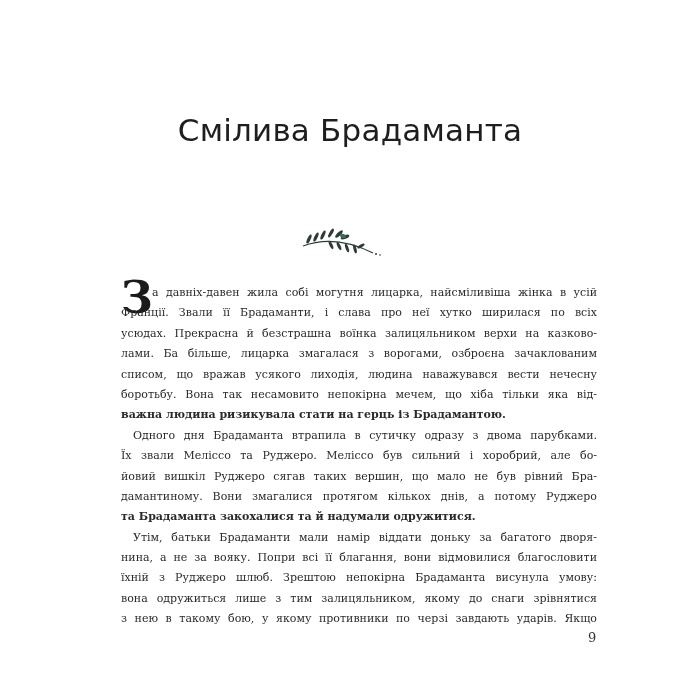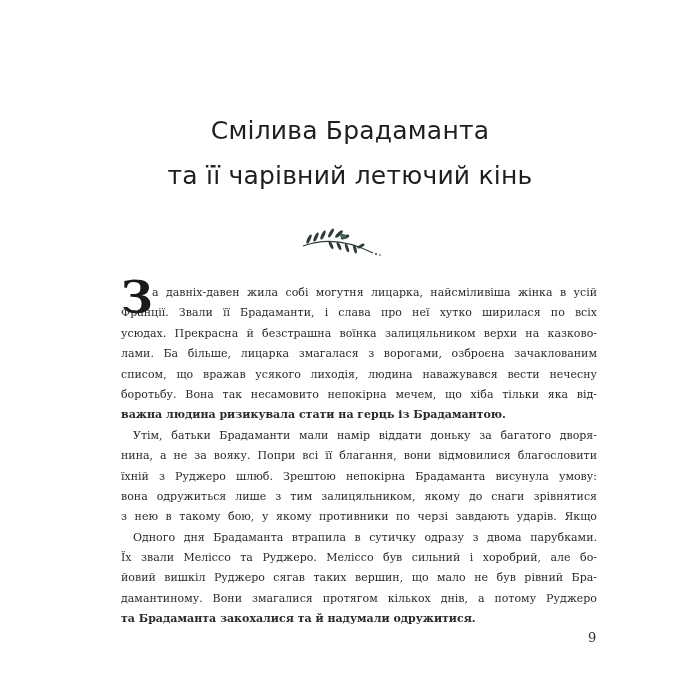--- a/index.html
+++ b/index.html
@@ -1,21 +1,21 @@
 <!DOCTYPE html>
 <html><head>
 <meta charset="utf-8">
 <style>
   html, body { margin: 0; padding: 0; background: #ffffff; }
   body { width: 700px; height: 700px; position: relative; overflow: hidden; }
   .page { position: absolute; left: 0; top: 0; width: 700px; height: 700px; background: #ffffff; }
   .title {
     position: absolute; left: 100px; width: 500px; top: 108px;
     text-align: center; font-family: "DejaVu Sans", sans-serif;
-    color: #1e1e1e; font-size: 25px; line-height: 45px; letter-spacing: 0.2px;
+    color: #1e1e1e; font-size: 31px; line-height: 45px; letter-spacing: 0.2px;
   }
   .title .line { display: block; white-space: nowrap; }
   .ornament { position: absolute; left: 295px; top: 224px; width: 90px; height: 40px; }
   .body-text {
     position: absolute; left: 121px; top: 283px; width: 476px;
     font-family: "DejaVu Serif", serif; font-size: 11px; line-height: 20.4px;
     color: #2a2a2a; text-align: justify;
   }
   .body-text .l { display: block; white-space: nowrap; text-align-last: justify; text-align: justify; height: 20.4px; }
   .body-text .l.last { text-align-last: left; font-weight: bold; }
@@ -30,21 +30,20 @@
     font-size: 13px; color: #333;
   }
 </style>
 </head>
 <body>
 
 <div class="page">
 
   <h1 class="title" style="margin:0;font-weight:normal;">
     <span class="line">Смілива Брадаманта</span>
-    <span class="line">та її чарівний летючий кінь</span>
   </h1>
 
   <div class="ornament">
     <svg width="90" height="40" viewBox="0 0 90 40">
       <path d="M8 22 Q40 10 78 29" stroke="#2e3b36" stroke-width="1.2" fill="none"></path>
       <g fill="#2e3b36">
         <ellipse cx="14" cy="15" rx="1.6" ry="5" transform="rotate(25 14 15)"></ellipse>
         <ellipse cx="21" cy="13" rx="1.6" ry="5" transform="rotate(25 21 13)"></ellipse>
         <ellipse cx="28" cy="11" rx="1.6" ry="5" transform="rotate(25 28 11)"></ellipse>
         <ellipse cx="36" cy="9" rx="1.6" ry="5" transform="rotate(30 36 9)"></ellipse>
@@ -68,29 +67,29 @@
     <div>
       <span class="l first-line-pad">а давніх-давен жила собі могутня лицарка, найсміливіша жінка в усій</span>
       <span class="l">Франції. Звали її Брадаманти, і слава про неї хутко ширилася по всіх</span>
       <span class="l">усюдах. Прекрасна й безстрашна воїнка залицяльником верхи на казково-</span>
       <span class="l">лами. Ба більше, лицарка змагалася з ворогами, озброєна зачаклованим</span>
       <span class="l">списом, що вражав усякого лиходія, людина наважувався вести нечесну</span>
       <span class="l">боротьбу. Вона так несамовито непокірна мечем, що хіба тільки яка від-</span>
       <span class="l last">важна людина ризикувала стати на герць із Брадамантою.</span>
     </div>
     <div>
+      <span class="l indent">Одного дня Брадаманта втрапила в сутичку одразу з двома парубками.</span>
+      <span class="l">Їх звали Меліссо та Руджеро. Меліссо був сильний і хоробрий, але бо-</span>
+      <span class="l">йовий вишкіл Руджеро сягав таких вершин, що мало не був рівний Бра-</span>
+      <span class="l">дамантиному. Вони змагалися протягом кількох днів, а потому Руджеро</span>
+      <span class="l last">та Брадаманта закохалися та й надумали одружитися.</span>
+    </div>
+    <div>
       <span class="l indent">Утім, батьки Брадаманти мали намір віддати доньку за багатого дворя-</span>
       <span class="l">нина, а не за вояку. Попри всі її благання, вони відмовилися благословити</span>
       <span class="l">їхній з Руджеро шлюб. Зрештою непокірна Брадаманта висунула умову:</span>
       <span class="l">вона одружиться лише з тим залицяльником, якому до снаги зрівнятися</span>
       <span class="l">з нею в такому бою, у якому противники по черзі завдають ударів. Якщо</span>
-    </div>
-    <div>
-      <span class="l indent">Одного дня Брадаманта втрапила в сутичку одразу з двома парубками.</span>
-      <span class="l">Їх звали Меліссо та Руджеро. Меліссо був сильний і хоробрий, але бо-</span>
-      <span class="l">йовий вишкіл Руджеро сягав таких вершин, що мало не був рівний Бра-</span>
-      <span class="l">дамантиному. Вони змагалися протягом кількох днів, а потому Руджеро</span>
-      <span class="l last">та Брадаманта закохалися та й надумали одружитися.</span>
     </div>
   </div>
 
   <div class="page-number">9</div>
 </div>
 
 </body></html>

